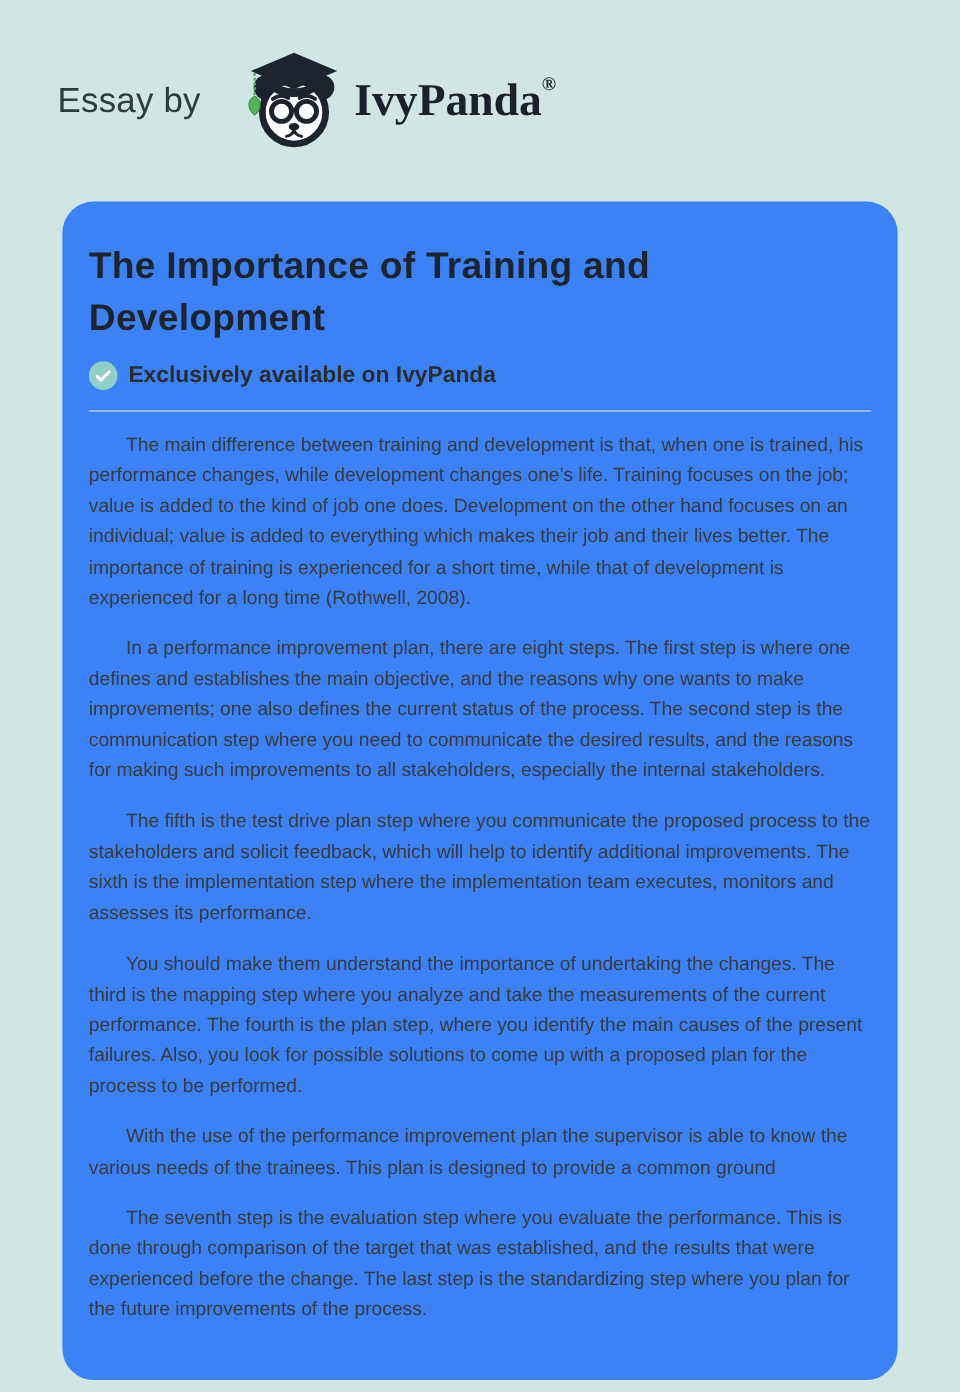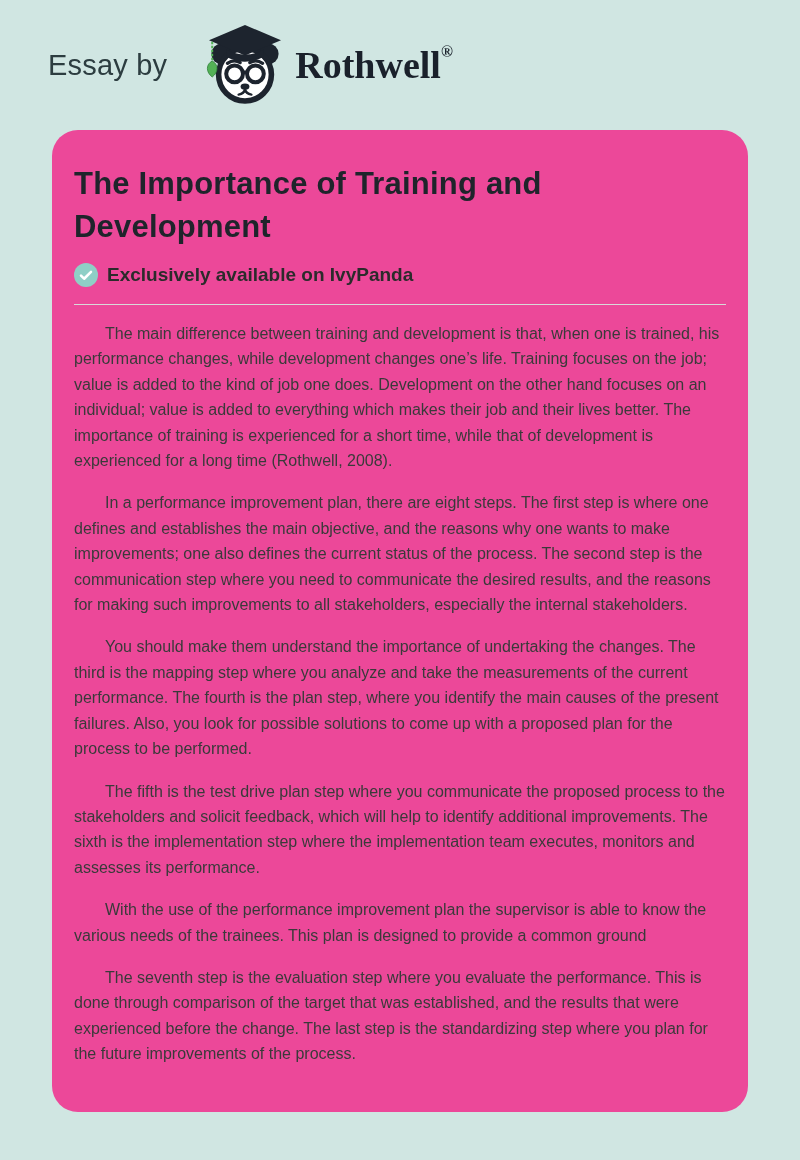--- a/index.html
+++ b/index.html
@@ -9,21 +9,21 @@
   body {
     width: 800px;
     height: 1160px;
     background: #d0e6e2;
     font-family: "Liberation Sans", "DejaVu Sans", sans-serif;
     overflow: hidden;
   }
 
   
   .site-header {
-    height: 130px;
+    height: 168px;
     display: flex;
     align-items: center;
     padding-left: 48px;
     box-sizing: border-box;
   }
   .essay-by {
     font-size: 29px;
     color: #2c3d40;
     letter-spacing: 0.2px;
   }
@@ -49,21 +49,21 @@
     font-size: 16px;
     line-height: 1;
     margin-top: -2px;
   }
 
   
   .essay-card {
     width: 696px;
     height: 982px;
     margin-left: 52px;
-    background: #ec4899;
+    background: #3b82f6;
     border-radius: 26px;
     box-sizing: border-box;
     padding: 32px 22px 0 22px;
     overflow: hidden;
   }
 
   .essay-title {
     margin: 0;
     font-size: 31px;
     line-height: 43px;
@@ -132,21 +132,21 @@
       <path d="M50 82 q-1 6 -8 7 M50 82 q1 6 8 7" fill="none" stroke="#1d242e" stroke-width="3" stroke-linecap="round"></path>
 
       <polygon points="50,2 95,21 50,40 5,21" fill="#1d242e"></polygon>
       <path d="M27 33 v9 q23 12 46 0 v-9 q-23 12 -46 0 z" fill="#1d242e"></path>
 
       <path d="M9 23 v26" stroke="#53b156" stroke-width="2.5" stroke-dasharray="3 2" fill="none"></path>
       <path d="M9 47 c8 4 8 14 0 20 c-8 -6 -8 -16 0 -20 z" fill="#53b156" stroke="#2f7f3a" stroke-width="1"></path>
     </svg>
 
     <span class="brand-wordmark">
-      <span>Rothwell</span>
+      <span>IvyPanda</span>
         <sup>®</sup>
     </span>
   </span>
 </header>
 
 <main class="essay-card">
   <h1 class="essay-title">The Importance of Training and Development</h1>
 
   <div class="badge-row">
     <svg class="check-circle" viewBox="0 0 24 24" aria-hidden="true">
@@ -154,18 +154,18 @@
       <path d="M7 12.6 l3.1 3.1 L17 8.9" fill="none" stroke="#ffffff" stroke-width="2.6" stroke-linecap="round" stroke-linejoin="round"></path>
     </svg>
     <span class="badge-label">Exclusively available on IvyPanda</span>
   </div>
 
   <hr class="divider">
 
   <div class="essay-body">
     <p>The main difference between training and development is that, when one is trained, his performance changes, while development changes one’s life. Training focuses on the job; value is added to the kind of job one does. Development on the other hand focuses on an individual; value is added to everything which makes their job and their lives better. The importance of training is experienced for a short time, while that of development is experienced for a long time (Rothwell, 2008).</p>
     <p>In a performance improvement plan, there are eight steps. The first step is where one defines and establishes the main objective, and the reasons why one wants to make improvements; one also defines the current status of the process. The second step is the communication step where you need to communicate the desired results, and the reasons for making such improvements to all stakeholders, especially the internal stakeholders.</p>
+    <p>The fifth is the test drive plan step where you communicate the proposed process to the stakeholders and solicit feedback, which will help to identify additional improvements. The sixth is the implementation step where the implementation team executes, monitors and assesses its performance.</p>
     <p>You should make them understand the importance of undertaking the changes. The third is the mapping step where you analyze and take the measurements of the current performance. The fourth is the plan step, where you identify the main causes of the present failures. Also, you look for possible solutions to come up with a proposed plan for the process to be performed.</p>
-    <p>The fifth is the test drive plan step where you communicate the proposed process to the stakeholders and solicit feedback, which will help to identify additional improvements. The sixth is the implementation step where the implementation team executes, monitors and assesses its performance.</p>
     <p>With the use of the performance improvement plan the supervisor is able to know the various needs of the trainees. This plan is designed to provide a common ground</p>
     <p>The seventh step is the evaluation step where you evaluate the performance. This is done through comparison of the target that was established, and the results that were experienced before the change. The last step is the standardizing step where you plan for the future improvements of the process.</p>
   </div>
 </main>
 
 </body></html>

